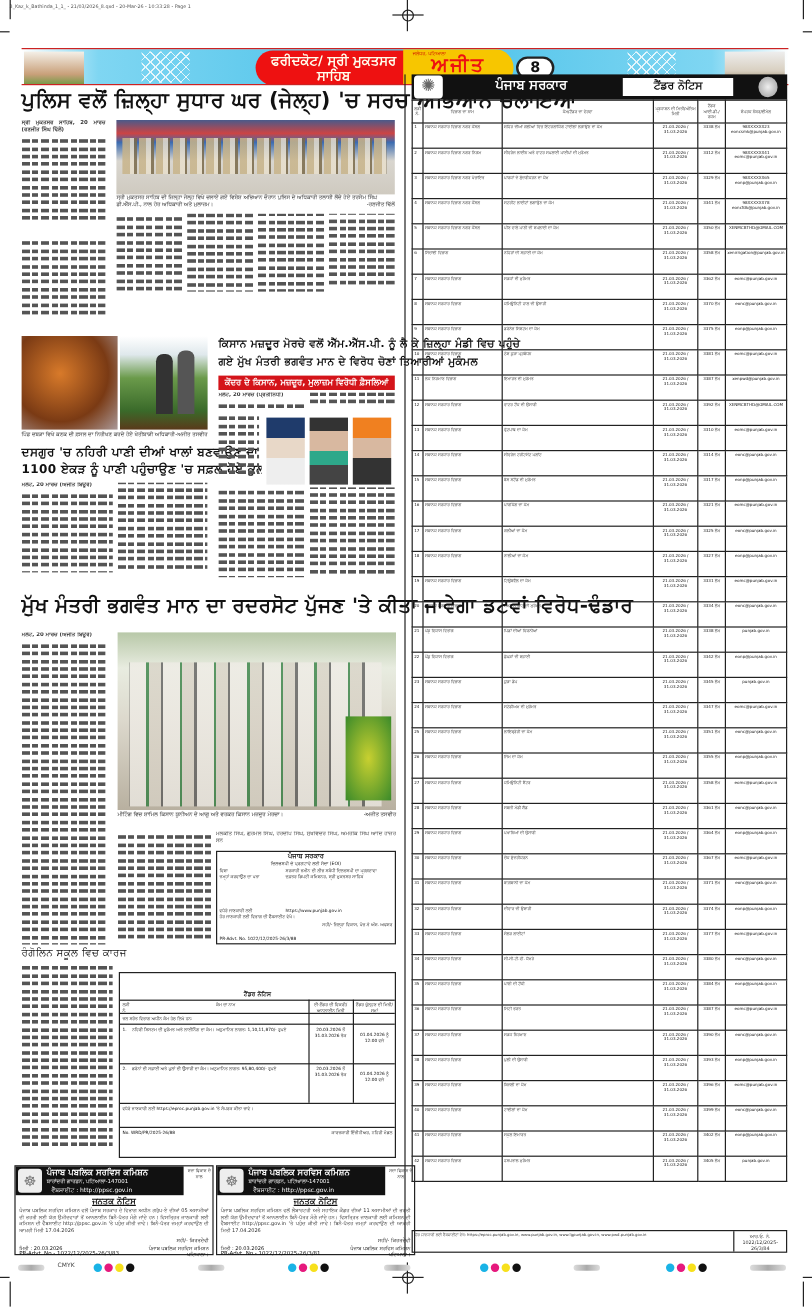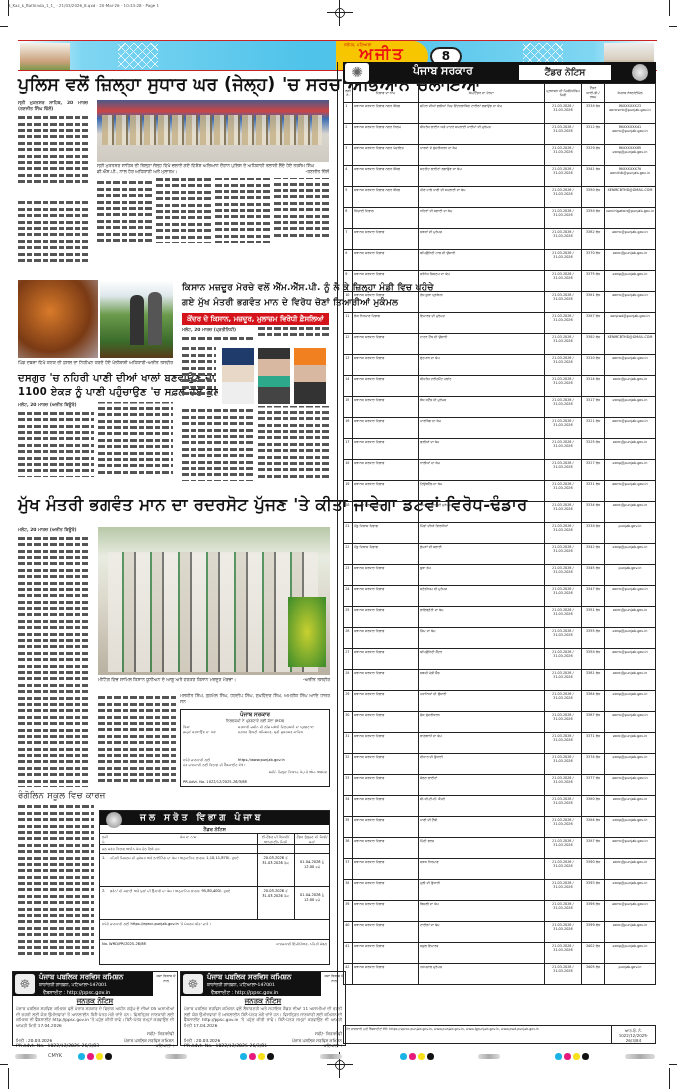--- a/index.html
+++ b/index.html
@@ -75,20 +75,21 @@
 <div class="crop" style="left:669px;top:0;width:1px;height:16px"></div>
 <div class="crop" style="left:669px;top:26px;width:8px;height:1px"></div>
 <div class="crop" style="left:8px;top:1068px;width:1px;height:21px"></div>
 <div class="crop" style="left:0;top:1064px;width:8px;height:1px"></div>
 <div class="crop" style="left:669px;top:1068px;width:1px;height:21px"></div>
 <div class="crop" style="left:669px;top:1064px;width:8px;height:1px"></div>
 
 <div class="mast">
   <div class="ph" style="left:2px;background:linear-gradient(#f4f0e8,#c9a07a 70%,#7a9a4a)"></div>
   <div class="pat" style="left:100px"></div>
+  <div class="city">ਫਰੀਦਕੋਟ/ ਸ੍ਰੀ ਮੁਕਤਸਰ ਸਾਹਿਬ</div>
   <div class="logo">
     <span class="tag">ਜਲੰਧਰ, ਪਟਿਆਲਾ</span>
     <span class="brand">ਅਜੀਤ</span>
     <span class="date">ਸ਼ਨਿੱਚਰਵਾਰ, 21 ਮਾਰਚ 2026</span>
   </div>
   <div class="pgno">8</div>
   <div class="pat" style="left:505px"></div>
   <div class="ph" style="left:586px;background:linear-gradient(#eee,#d8cfc0 60%,#8a7a5a)"></div>
 </div>
 
@@ -288,24 +289,20 @@
     <i class="txtbar"></i>
     <i class="txtbar"></i>
     <i class="txtbar"></i>
     <i class="txtbar"></i>
     <i class="txtbar"></i>
     <i class="txtbar"></i>
     <i class="txtbar"></i>
 </div>
 
 <div class="box" style="left:99px;top:810px;width:231px;height:155px">
-  <div style="position:absolute;left:0;top:0;width:229px;height:14px;background:#111">
-    <span style="position:absolute;left:6px;top:1px;width:16px;height:16px;border-radius:50%;background:radial-gradient(#eee,#888)"></span>
-    <span style="position:absolute;left:40px;top:1px;color:#fff;font-size:9px;font-weight:bold;letter-spacing:3px">ਜਲ ਸਰੋਤ ਵਿਭਾਗ ਪੰਜਾਬ</span>
-  </div>
   <div style="position:absolute;left:0;top:15px;width:229px;text-align:center;font-size:5px;font-weight:bold">ਟੈਂਡਰ ਨੋਟਿਸ</div>
   <div style="position:absolute;left:0;top:22px;width:229px;height:12px;border-top:1px solid #222;border-bottom:1px solid #222;font-size:3.6px;line-height:5px">
     <span style="position:absolute;left:2px;top:1px;width:8px">ਲੜੀ ਨੰ.</span>
     <span style="position:absolute;left:80px;top:1px">ਕੰਮ ਦਾ ਨਾਮ</span>
     <span style="position:absolute;left:158px;top:1px;width:35px;text-align:center">ਈ-ਟੈਂਡਰ ਦੀ ਵਿਕਰੀ/ਆਨਲਾਈਨ ਮਿਤੀ</span>
     <span style="position:absolute;left:195px;top:1px;width:34px;text-align:center">ਟੈਂਡਰ ਖੁੱਲ੍ਹਣ ਦੀ ਮਿਤੀ/ਸਮਾਂ</span>
   </div>
   <div style="position:absolute;left:2px;top:36px;font-size:3.6px">ਜਲ ਸਰੋਤ ਵਿਭਾਗ ਅਧੀਨ ਕੰਮ ਹੇਠ ਲਿਖੇ ਹਨ:</div>
   <div style="position:absolute;left:0;top:42px;width:229px;height:32px;border-top:1px solid #222;font-size:3.6px;line-height:5px">
     <span style="position:absolute;left:2px;top:2px">1.</span>

